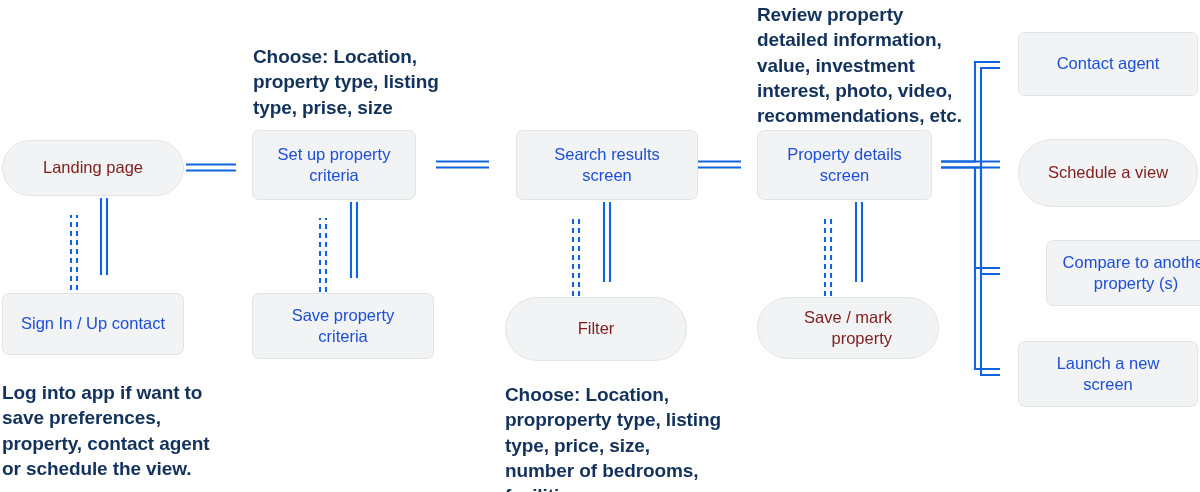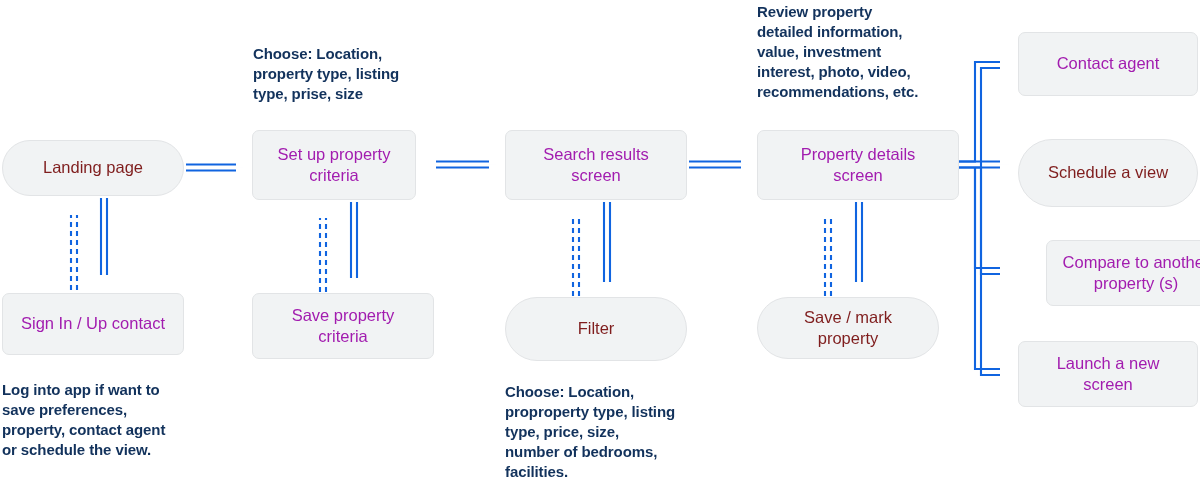--- a/index.html
+++ b/index.html
@@ -14,30 +14,30 @@
     position:absolute;
     background:#f1f3f4;
     border:1px solid #e2e4e6;
     box-sizing:border-box;
     display:flex;
     align-items:center;
     justify-content:center;
     text-align:center;
     line-height:1.28;
     font-size:16.5px;
-    color:#a21caf;
+    color:#1d4ed8;
     padding:4px 8px;
     z-index:3;
   }
   .node.rect{border-radius:7px;}
   .node.pill{border-radius:999px;}
   .node.accent{color:#7f1d1d;}
   .note{
     position:absolute;
-    font-size:15px;
+    font-size:19px;
     font-weight:bold;
     color:#12325c;
     line-height:1.33;
     white-space:pre-line;
     letter-spacing:-0.1px;
     z-index:4;
   }
   .edges{position:absolute;left:0;top:0;width:1200px;height:492px;z-index:1;}
 </style>
 </head>
@@ -133,26 +133,26 @@
       </g>
     </g>
   </svg>
 
   <div class="node pill accent" style="left: 2px; top: 140px; width: 182px; height: 56px; white-space: pre-line;">Landing page</div>
   <div class="node rect" style="left: 2px; top: 293px; width: 182px; height: 62px; white-space: pre-line;">Sign In / Up contact</div>
   <div class="node rect" style="left: 252px; top: 130px; width: 164px; height: 70px; white-space: pre-line;">Set up property
 criteria</div>
   <div class="node rect" style="left: 252px; top: 293px; width: 182px; height: 66px; white-space: pre-line;">Save property
 criteria</div>
-  <div class="node rect" style="left: 505px; top: 130px; width: 182px; height: 70px; white-space: pre-line;">Search results
+  <div class="node rect" style="left: 516px; top: 130px; width: 182px; height: 70px; white-space: pre-line;">Search results
 screen</div>
   <div class="node pill accent" style="left: 505px; top: 297px; width: 182px; height: 64px; white-space: pre-line;">Filter</div>
-  <div class="node rect" style="left: 757px; top: 130px; width: 202px; height: 70px; white-space: pre-line;">Property details
+  <div class="node rect" style="left: 757px; top: 130px; width: 175px; height: 70px; white-space: pre-line;">Property details
 screen</div>
-  <div class="node pill accent" style="left: 757px; top: 297px; width: 182px; height: 62px; white-space: pre-line;">Save / mark
+  <div class="node pill accent" style="left: 757px; top: 297px; width: 182px; height: 62px; white-space: pre-line; text-align: right;">Save / mark
 property</div>
   <div class="node rect" style="left: 1018px; top: 32px; width: 180px; height: 64px; white-space: pre-line;">Contact agent</div>
   <div class="node pill accent" style="left: 1018px; top: 139px; width: 180px; height: 68px; white-space: pre-line;">Schedule a view</div>
   <div class="node rect" style="left: 1018px; top: 240px; width: 180px; height: 66px; white-space: pre-line; margin-left: 28px;">Compare to another
 property (s)</div>
   <div class="node rect" style="left: 1018px; top: 341px; width: 180px; height: 66px; white-space: pre-line;">Launch a new
 screen</div>
 
   <div class="note" style="left: 253px; top: 44px; width: 215px; white-space: pre-line;">Choose: Location,
 property type, listing

